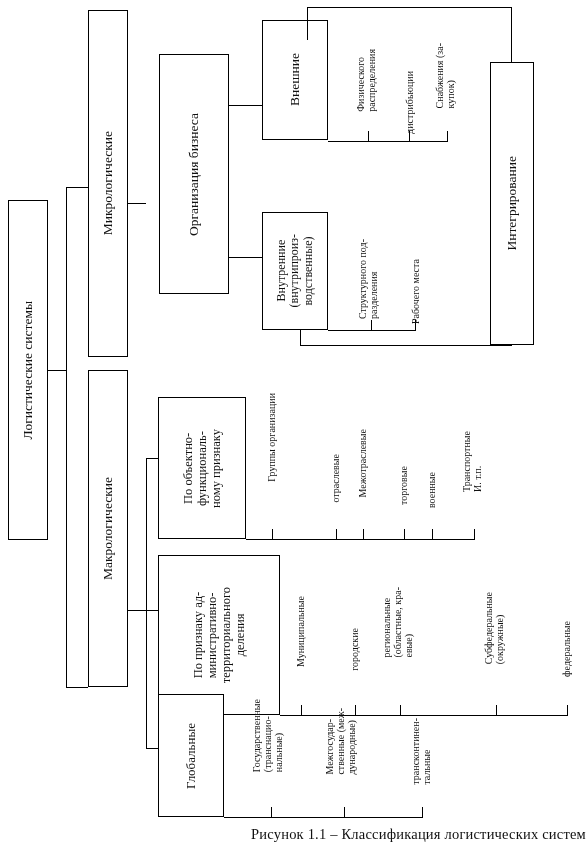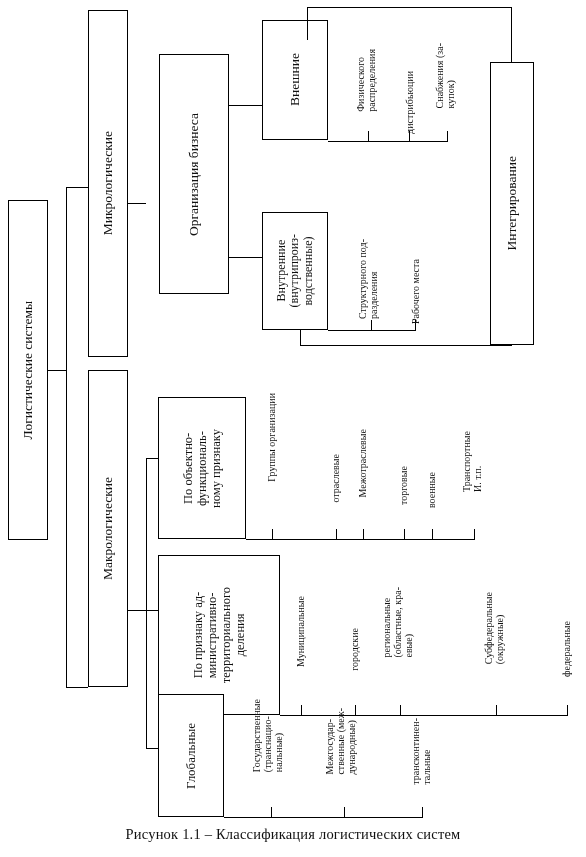--- a/index.html
+++ b/index.html
@@ -41,21 +41,21 @@
   .ln{
     position:absolute;
     background:#000000;
   }
   .ln.h{height:1px;}
   .ln.v{width:1px;}
   .caption{
     position:absolute;
     left:0;
     width:586px;
-    text-align:center;
+    text-align:right;
     font-size:14.5px;
     letter-spacing:0.2px;
   }
 </style>
 </head>
 <body>
 
 <div id="stage">
 
   <div class="box" style="left:8px;top:200px;width:40px;height:340px;font-size:13.5px;">

